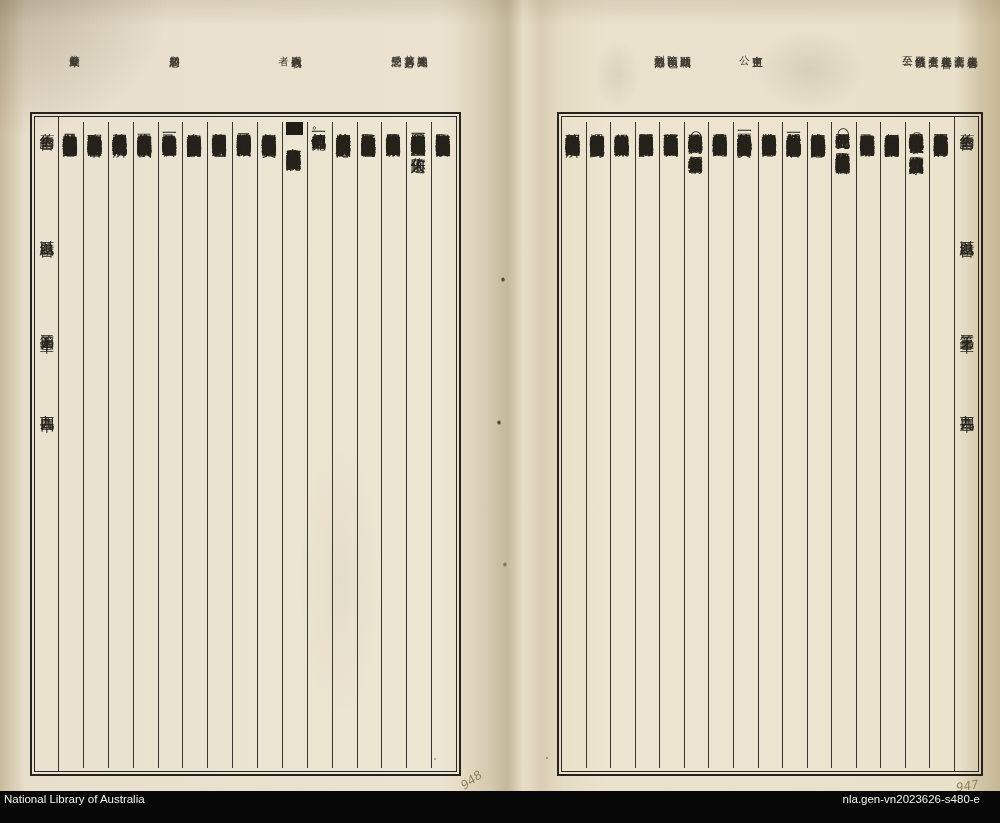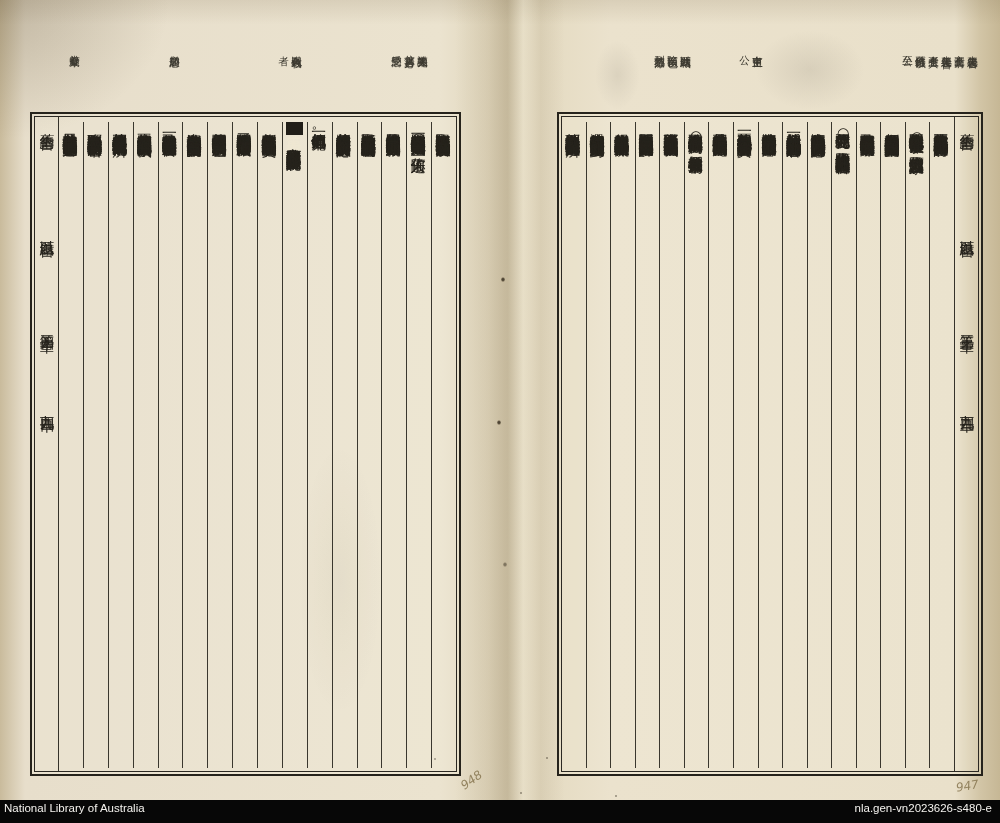--- a/index.html
+++ b/index.html
@@ -53,24 +53,24 @@
 
   .mnote{position:absolute; top:47px; writing-mode:vertical-rl; font-size:10.5px;
     color:#3b382f; letter-spacing:0.6px;}
   .mnote .mnote-col{display:block; width:13px; line-height:13px;}
 
   .hand{position:absolute; color:#86754f; font-size:12px; font-style:italic;
     font-family:"DejaVu Sans",sans-serif; opacity:0.85;}
   .hand-948{left:460px; top:773px; transform:rotate(-36deg);}
   .hand-947{left:956px; top:779px; transform:rotate(-9deg);}
 
-  .footer-bar{position:absolute; left:0; right:0; bottom:0; height:23px; background:#070707;
+  .footer-bar{position:absolute; left:0; right:0; bottom:0; height:32px; background:#070707;
     color:#f4f2ee; font-family:"Liberation Sans",sans-serif; font-size:11.5px; line-height:16px;}
   .footer-bar .f-left{position:absolute; left:4px; top:0;}
-  .footer-bar .f-right{position:absolute; right:8px; top:0;}
+  .footer-bar .f-right{position:absolute; right:20px; top:0;}
 </style>
 </head>
 <body>
 
 <div class="scan">
 
   <div class="gutter-shadow"></div>
   <div class="smudge a"></div>
   <div class="smudge b"></div>
   <div class="smudge c"></div>

